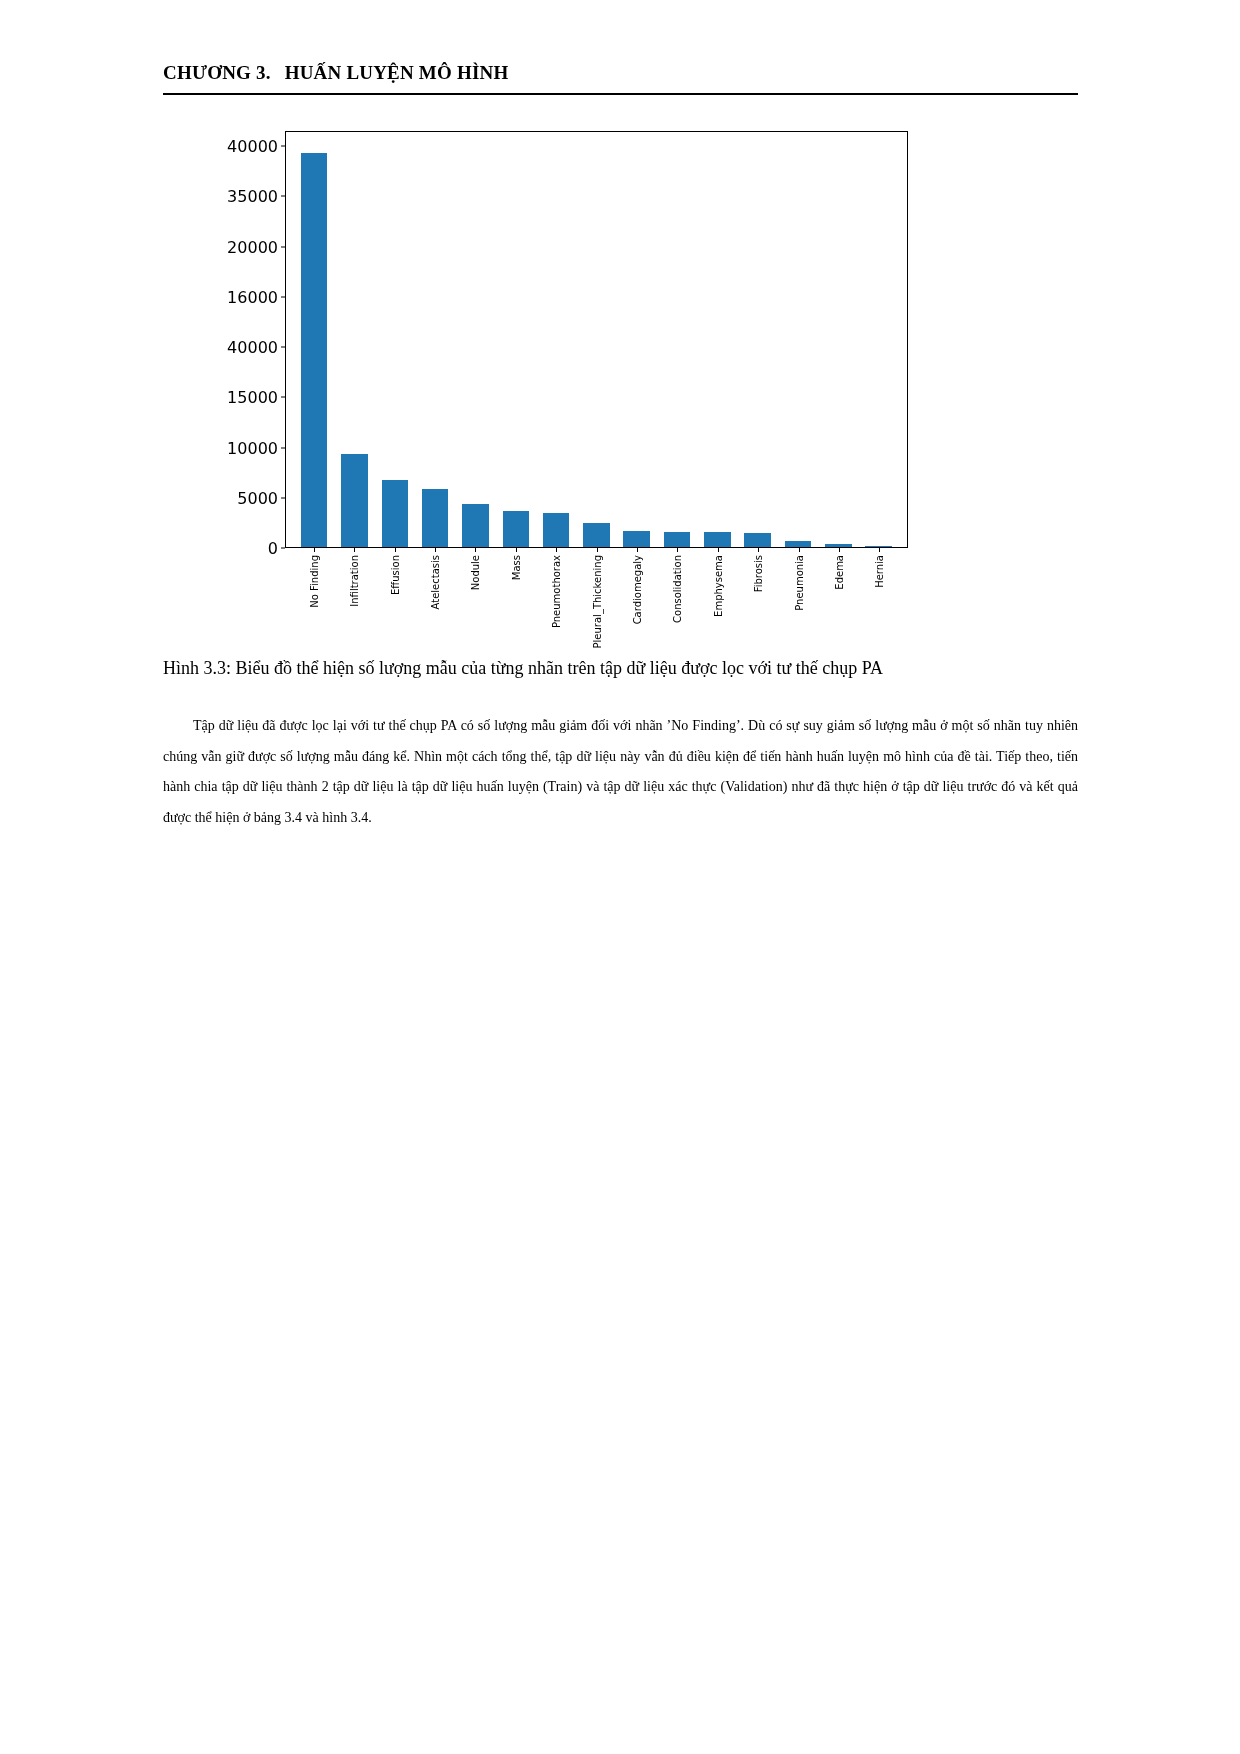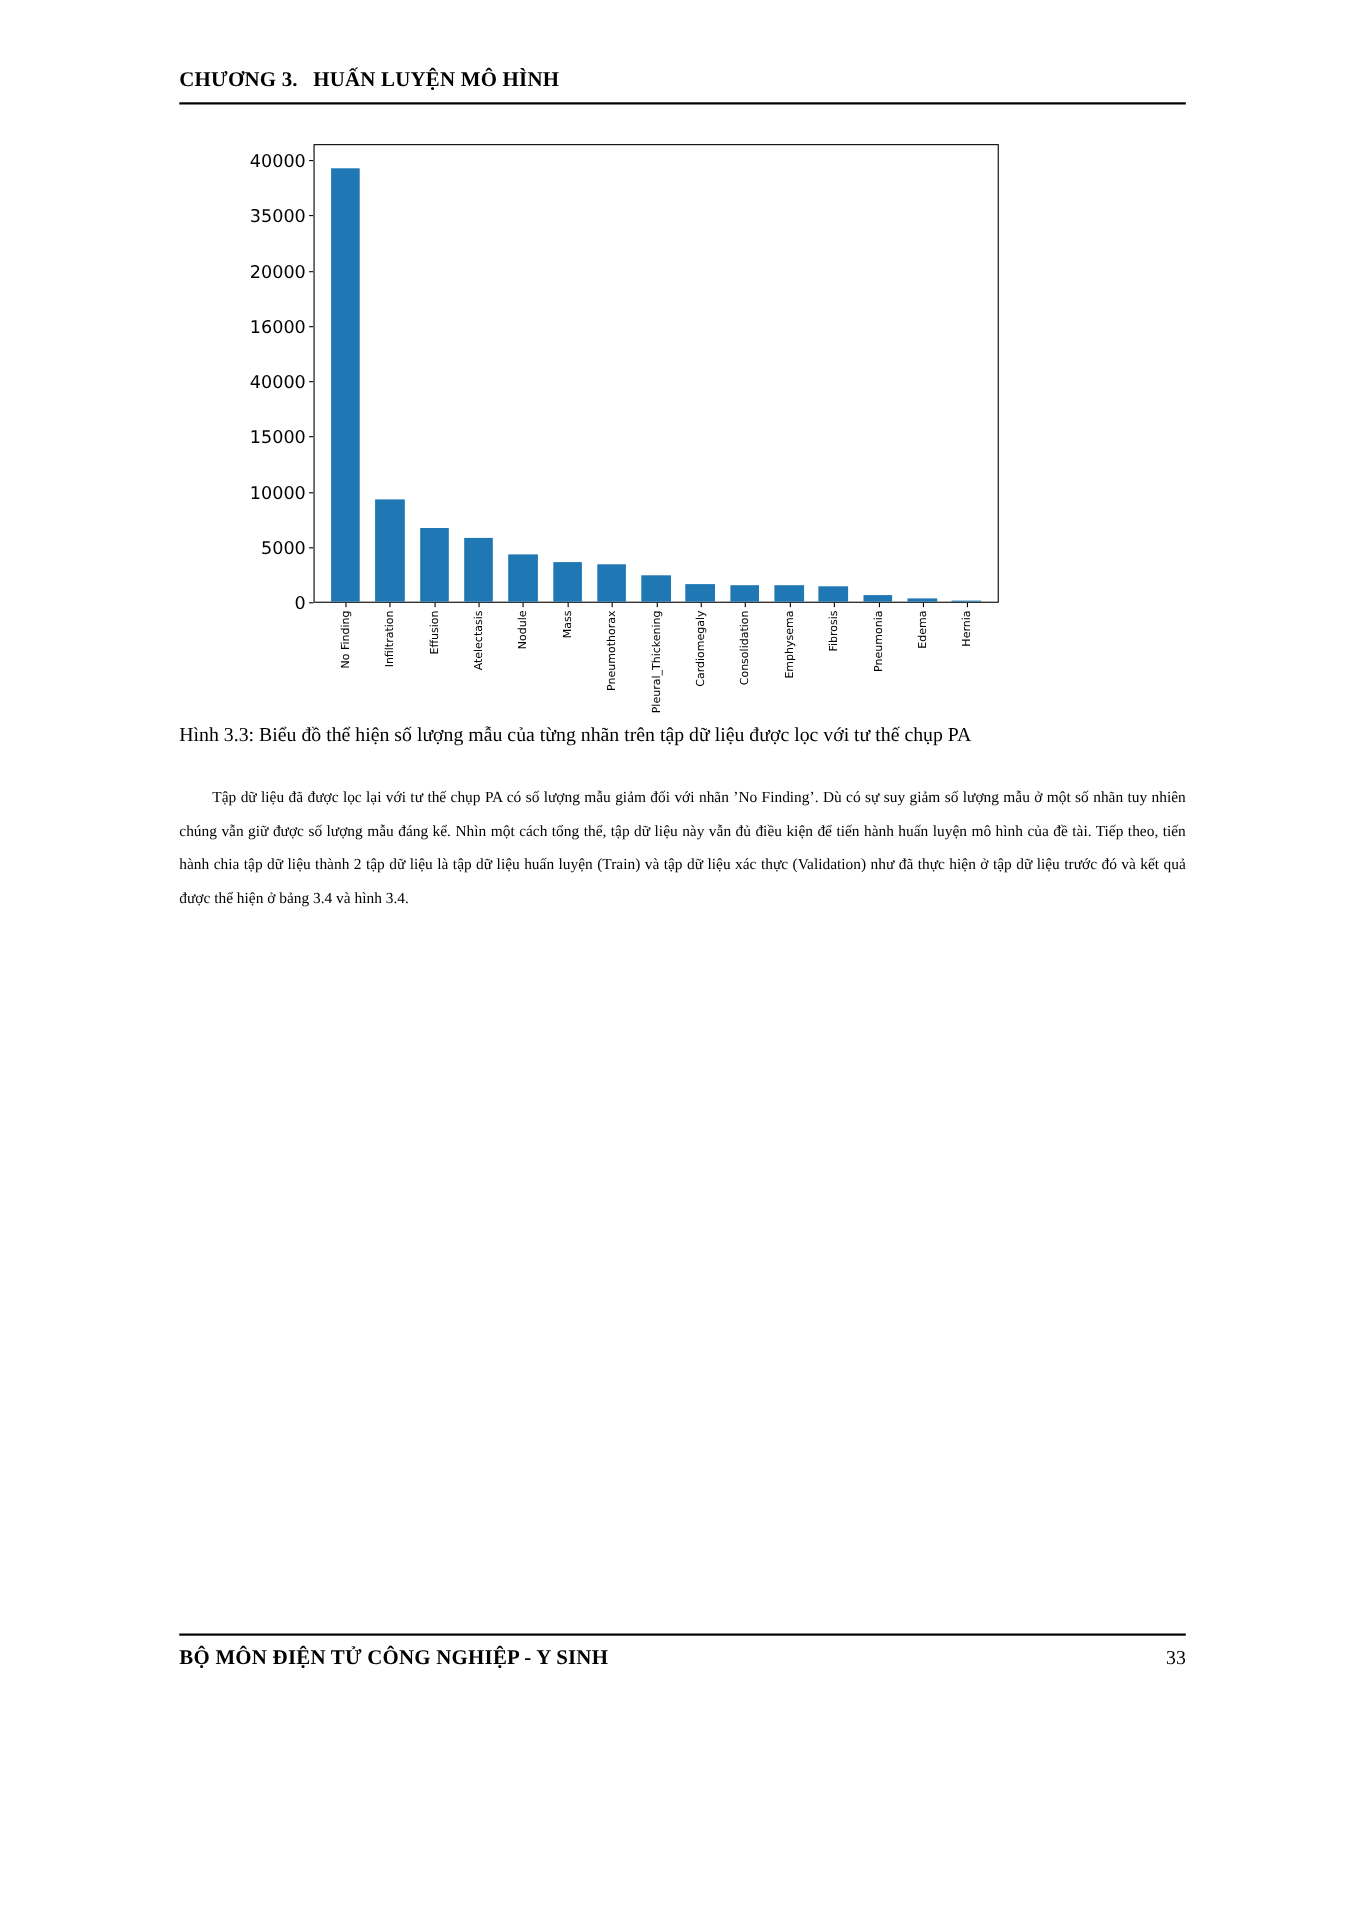--- a/index.html
+++ b/index.html
@@ -289,21 +289,14 @@
             </div>
           </div>
       </div>
       <figcaption>Hình 3.3: Biểu đồ thể hiện số lượng mẫu của từng nhãn trên tập dữ liệu được lọc với tư thế chụp PA</figcaption>
     </figure>
 
     <p class="body-par">Tập dữ liệu đã được lọc lại với tư thế chụp PA có số lượng mẫu giảm đối với nhãn ’No Finding’. Dù có sự suy giảm số lượng mẫu ở một số nhãn tuy nhiên chúng vẫn giữ được số lượng mẫu đáng kể. Nhìn một cách tổng thể, tập dữ liệu này vẫn đủ điều kiện để tiến hành huấn luyện mô hình của đề tài. Tiếp theo, tiến hành chia tập dữ liệu thành 2 tập dữ liệu là tập dữ liệu huấn luyện (Train) và tập dữ liệu xác thực (Validation) như đã thực hiện ở tập dữ liệu trước đó và kết quả được thể hiện ở bảng 3.4 và hình 3.4.</p>
 
   </div>
 
-  <div class="footer">
-    <div class="rule"></div>
-    <div class="footer-row">
-      <span class="footer-dept">BỘ MÔN ĐIỆN TỬ CÔNG NGHIỆP - Y SINH</span>
-      <span class="footer-page">33</span>
-    </div>
-  </div>
 
 </div>
 
 </body></html>

